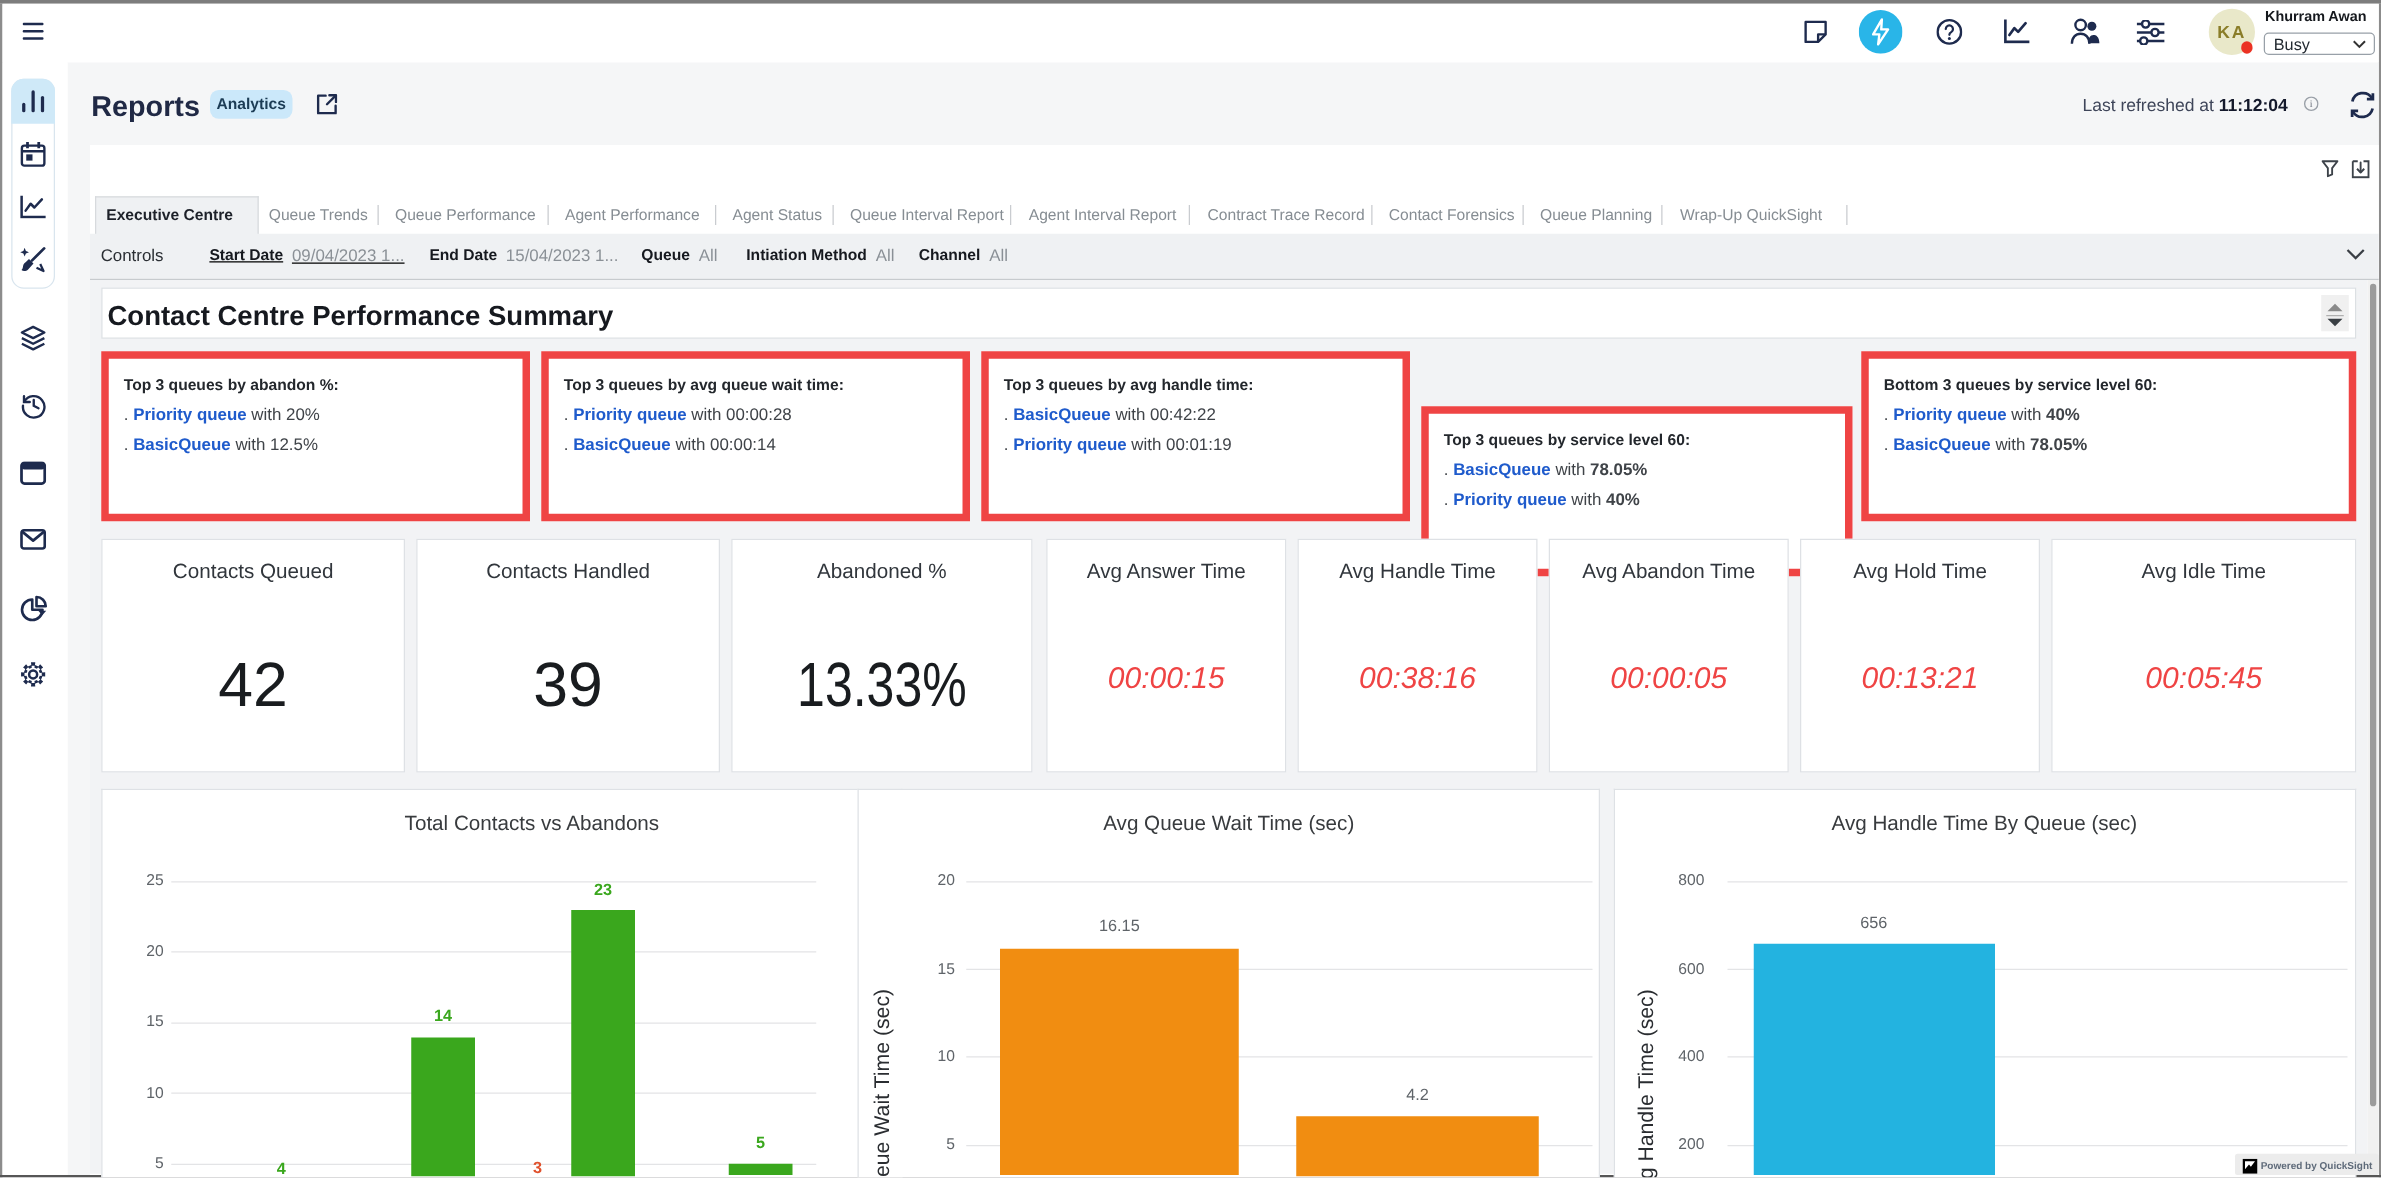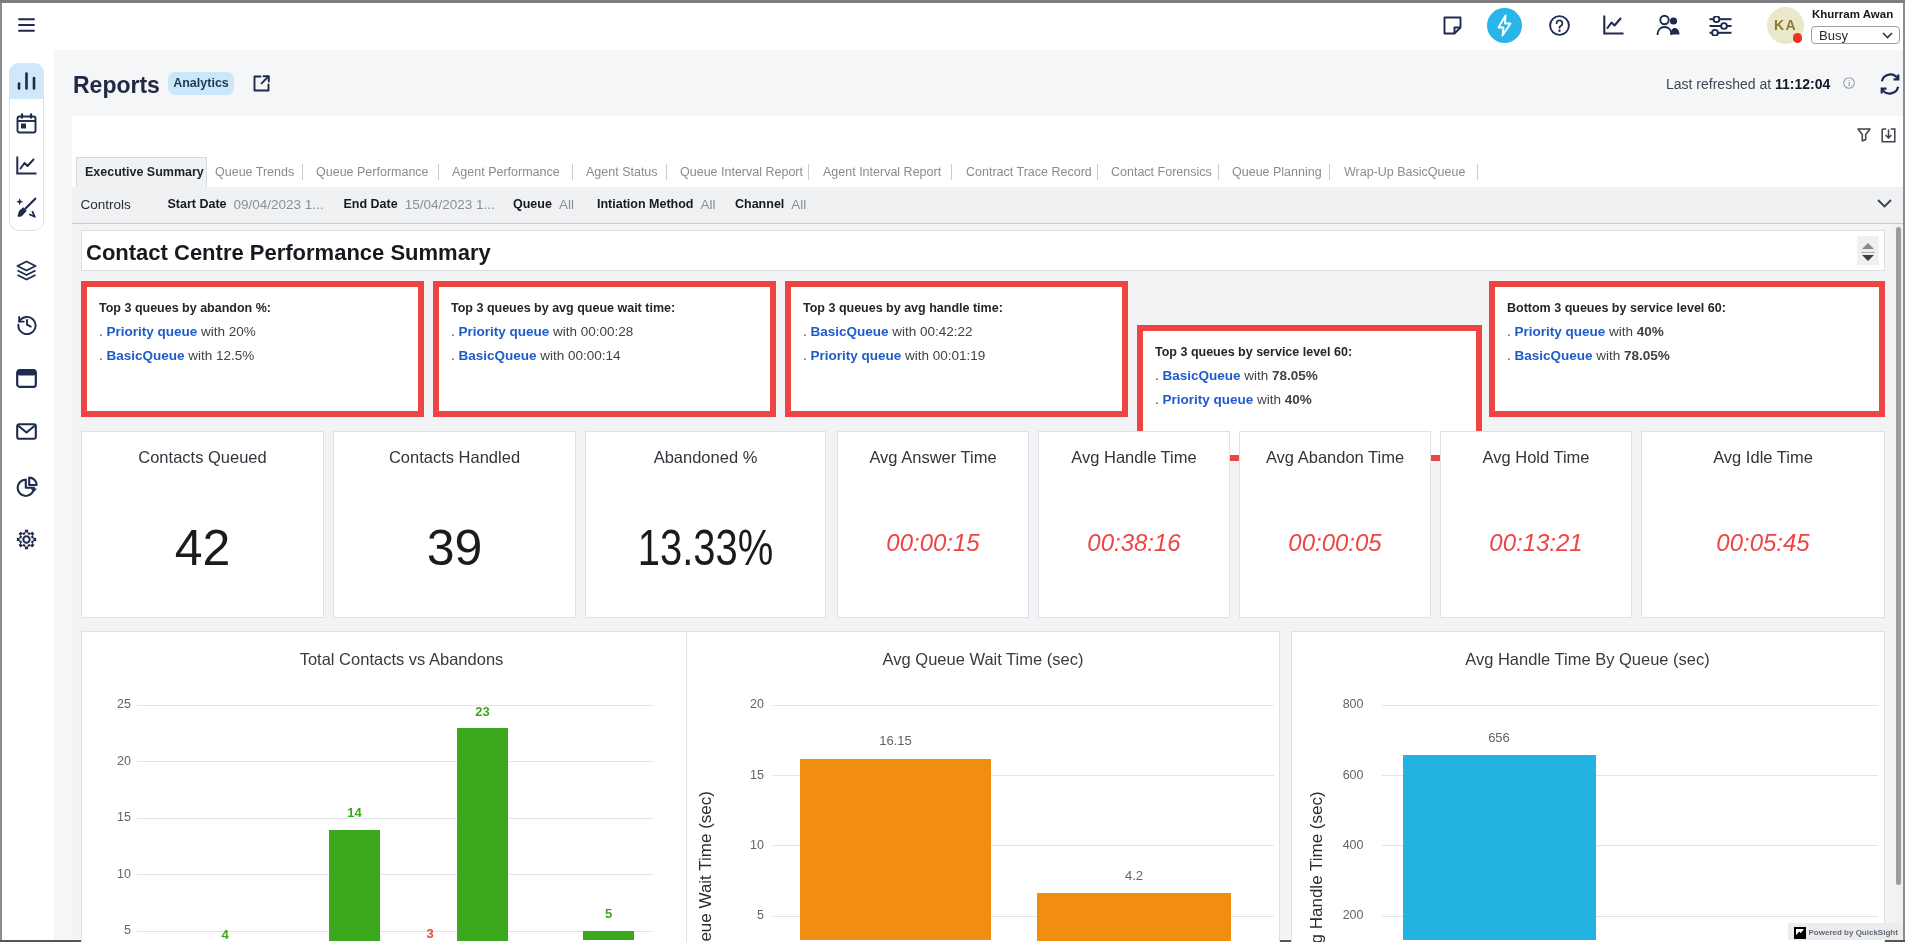--- a/index.html
+++ b/index.html
@@ -208,51 +208,51 @@
 <g fill="none" stroke="#3d434a" stroke-width="1.5">
 <path d="M1 1 L1 14 L14 14 L14 1 L10.5 1" stroke="none"></path>
 <path d="M1.2 1 L1.2 13.8 L13.8 13.8 L13.8 1 L9.8 1"></path>
 <path d="M1.2 1 L5.2 1"></path>
 <path d="M7.5 2 L7.5 9.5" stroke-linecap="round"></path>
 <path d="M4.6 7 L7.5 10 L10.4 7" stroke-linejoin="round"></path>
 </g>
   </svg>
 
 <div class="abs" style="left:76px;top:157px;width:131px;height:30.5px;background:#eff1f3;border:1px solid #d7dadd;border-bottom:none;"></div>
-<div class="abs" style="left:85px;top:165px;font-size:12.5px;font-weight:bold;color:#1d2129;">Executive Summary</div>
+<div class="abs" style="left:85px;top:165px;font-size:12.5px;font-weight:bold;color:#1d2129;">Executive Centre</div>
 <div id="tablabels" style="position:absolute;top:165px;left:0;width:100%;height:20px;font-size:12.5px;color:#868d93;">
 <span class="abs" style="left:215px;">Queue Trends</span>
 <span class="abs" style="left:316px;">Queue Performance</span>
 <span class="abs" style="left:452px;">Agent Performance</span>
 <span class="abs" style="left:586px;">Agent Status</span>
 <span class="abs" style="left:680px;">Queue Interval Report</span>
 <span class="abs" style="left:823px;">Agent Interval Report</span>
 <span class="abs" style="left:966px;">Contract Trace Record</span>
 <span class="abs" style="left:1111px;">Contact Forensics</span>
 <span class="abs" style="left:1232px;">Queue Planning</span>
-<span class="abs" style="left:1344px;">Wrap-Up BasicQueue</span>
+<span class="abs" style="left:1344px;">Wrap-Up QuickSight</span>
 </div>
 <div id="tabpipes">
 <div class="abs" style="left:302px;top:164px;width:1px;height:16px;background:#c9ccd0;"></div>
 <div class="abs" style="left:438px;top:164px;width:1px;height:16px;background:#c9ccd0;"></div>
 <div class="abs" style="left:572px;top:164px;width:1px;height:16px;background:#c9ccd0;"></div>
 <div class="abs" style="left:666px;top:164px;width:1px;height:16px;background:#c9ccd0;"></div>
 <div class="abs" style="left:808px;top:164px;width:1px;height:16px;background:#c9ccd0;"></div>
 <div class="abs" style="left:951px;top:164px;width:1px;height:16px;background:#c9ccd0;"></div>
 <div class="abs" style="left:1097px;top:164px;width:1px;height:16px;background:#c9ccd0;"></div>
 <div class="abs" style="left:1218px;top:164px;width:1px;height:16px;background:#c9ccd0;"></div>
 <div class="abs" style="left:1329px;top:164px;width:1px;height:16px;background:#c9ccd0;"></div>
 <div class="abs" style="left:1477px;top:164px;width:1px;height:16px;background:#c9ccd0;"></div>
 </div>
 
 <div class="abs" style="left:71.5px;top:187px;width:1831.5px;height:35.5px;background:#eff1f3;"></div>
 <div class="abs" style="left:71.5px;top:222.5px;width:1831.5px;height:1px;background:#c7cbce;"></div>
 <div id="controls" style="position:absolute;top:196.5px;left:0;width:100%;height:16px;">
 <span class="abs" style="left:80.5px;font-size:13.5px;color:#2a2e33;">Controls</span>
-<span class="abs cpair" style="left:167.5px;">
+<span class="abs cpair" style="left:167.5px;text-decoration:underline;">
       <b>Start Date</b>
       <i>09/04/2023 1...</i>
     </span>
 <span class="abs cpair" style="left:343.5px;">
       <b>End Date</b>
       <i>15/04/2023 1...</i>
     </span>
 <span class="abs cpair" style="left:513px;">
       <b>Queue</b>
       <i>All</i>
@@ -333,21 +333,21 @@
 <div class="abs kcard" style="left:1440px;width:192px;">
       <div class="kt">Avg Hold Time</div>
       <div class="kv">00:13:21</div>
     </div>
 <div class="abs kcard" style="left:1641px;width:244px;">
       <div class="kt">Avg Idle Time</div>
       <div class="kv">00:05:45</div>
     </div>
 </div>
 
-<div class="abs chart" style="left:81px;width:641px;">
+<div class="abs chart" style="left:81px;width:641px;padding-left:24px;">
  <div class="ctitle">Total Contacts vs Abandons</div>
  <div class="grid" style="left:55px;top:72.7px;width:515.5px;"></div>
  <div class="grid" style="left:55px;top:129.2px;width:515.5px;"></div>
  <div class="grid" style="left:55px;top:185.7px;width:515.5px;"></div>
  <div class="grid" style="left:55px;top:242.2px;width:515.5px;"></div>
  <div class="grid" style="left:55px;top:298.7px;width:515.5px;"></div>
  <div class="tick" style="left:9px;top:65.2px;">25</div>
  <div class="tick" style="left:9px;top:121.7px;">20</div>
  <div class="tick" style="left:9px;top:178.2px;">15</div>
  <div class="tick" style="left:9px;top:234.7px;">10</div>

